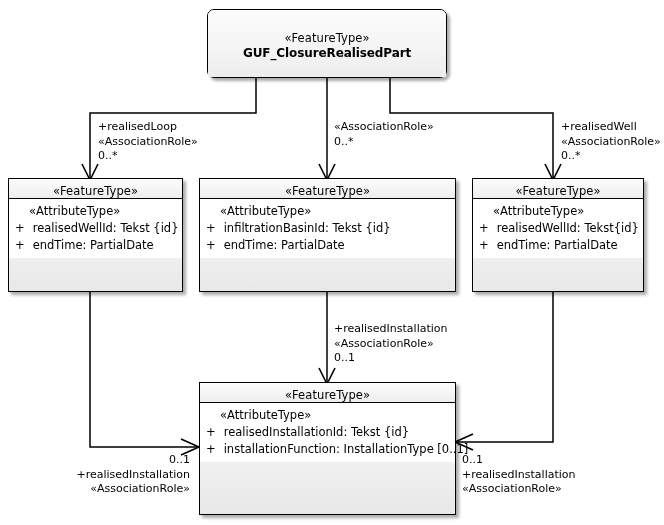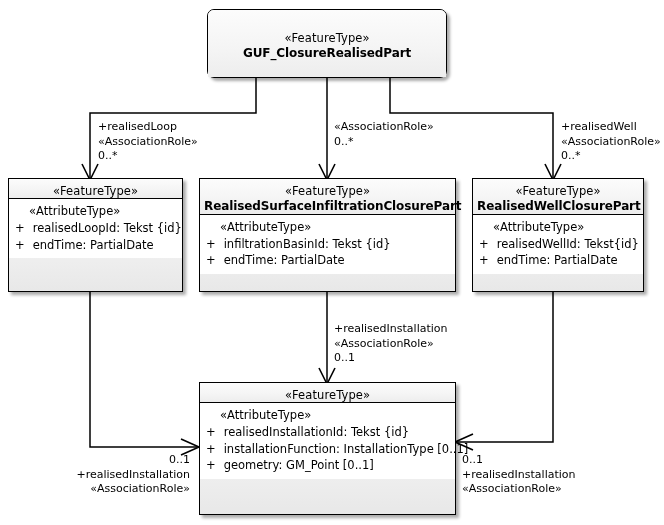--- a/index.html
+++ b/index.html
@@ -145,52 +145,50 @@
 
   <div class="uml-class" style="left:8px; top:178px; width:175px; height:114px;">
     <div class="cls-header">
       <span class="stereotype">«FeatureType»</span>
     </div>
     <div class="cls-divider"></div>
     <div class="cls-attrs">
       <span class="attr-stereo">«AttributeType»</span>
       <span class="attr-row">
         <span class="attr-vis">+</span>
-        <span class="attr-text">realisedLoopId: Tekst {id}</span>
+        <span class="attr-text">realisedWellId: Tekst {id}</span>
       </span>
       <span class="attr-row">
         <span class="attr-vis">+</span>
         <span class="attr-text">endTime: PartialDate</span>
       </span>
     </div>
   </div>
 
   <div class="uml-class" style="left:199px; top:178px; width:257px; height:114px;">
     <div class="cls-header">
       <span class="stereotype">«FeatureType»</span>
-      <span class="cls-name">RealisedSurfaceInfiltrationClosurePart</span>
     </div>
     <div class="cls-divider"></div>
     <div class="cls-attrs">
       <span class="attr-stereo">«AttributeType»</span>
       <span class="attr-row">
         <span class="attr-vis">+</span>
         <span class="attr-text">infiltrationBasinId: Tekst {id}</span>
       </span>
       <span class="attr-row">
         <span class="attr-vis">+</span>
         <span class="attr-text">endTime: PartialDate</span>
       </span>
     </div>
   </div>
 
   <div class="uml-class" style="left:472px; top:178px; width:172px; height:114px;">
     <div class="cls-header">
       <span class="stereotype">«FeatureType»</span>
-      <span class="cls-name">RealisedWellClosurePart</span>
     </div>
     <div class="cls-divider"></div>
     <div class="cls-attrs">
       <span class="attr-stereo">«AttributeType»</span>
       <span class="attr-row">
         <span class="attr-vis">+</span>
         <span class="attr-text">realisedWellId: Tekst{id}</span>
       </span>
       <span class="attr-row">
         <span class="attr-vis">+</span>
@@ -206,24 +204,20 @@
     <div class="cls-divider"></div>
     <div class="cls-attrs">
       <span class="attr-stereo">«AttributeType»</span>
       <span class="attr-row">
         <span class="attr-vis">+</span>
         <span class="attr-text">realisedInstallationId: Tekst {id}</span>
       </span>
       <span class="attr-row">
         <span class="attr-vis">+</span>
         <span class="attr-text">installationFunction: InstallationType [0..1]</span>
-      </span>
-      <span class="attr-row">
-        <span class="attr-vis">+</span>
-        <span class="attr-text">geometry: GM_Point [0..1]</span>
       </span>
     </div>
   </div>
 
   <div class="assoc-label" style="left:98px; top:120px;">
     <span class="role-name">+realisedLoop</span>
     <span class="role-stereo">«AssociationRole»</span>
     <span class="role-mult">0..*</span>
   </div>
 

